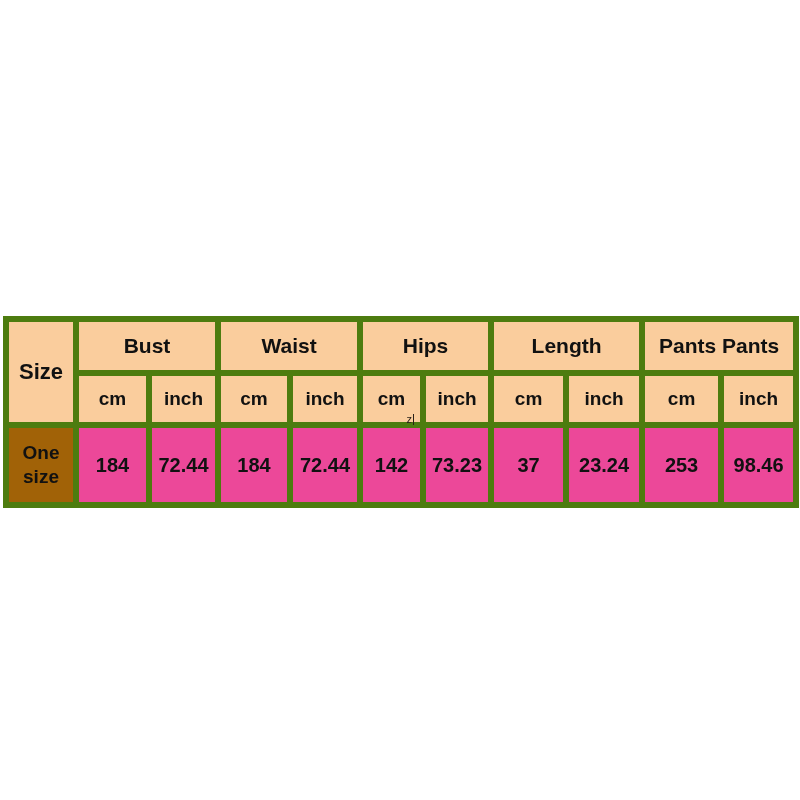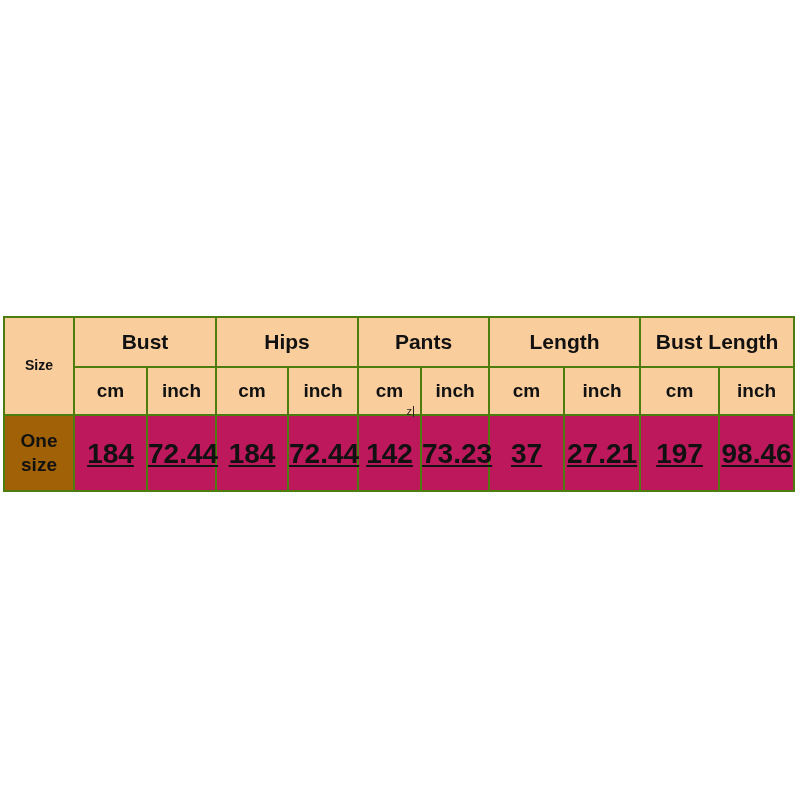--- a/index.html
+++ b/index.html
@@ -24,21 +24,21 @@
   }
 
   table.size-chart {
     border-collapse: collapse;
     table-layout: fixed;
     width: 790px;
     background: #ffffff;
   }
 
   table.size-chart td {
-    border: 2px solid #4d7c0f;
+    border: 6px solid #4d7c0f;
     text-align: center;
     vertical-align: middle;
     font-weight: bold;
     color: #111111;
     padding: 0;
     line-height: 1.25;
   }
 
   
   td.hdr {
@@ -49,30 +49,29 @@
     font-size: 21px;
     height: 48px;
   }
 
   td.unit-label {
     font-size: 19px;
     height: 46px;
   }
 
   td.size-label {
-    font-size: 14px;
+    font-size: 22px;
     height: 94px;
   }
 
   
   td.data-cell {
-    background: #be185d;
-    font-size: 28px;
+    background: #ec4899;
+    font-size: 20px;
     height: 74px;
-    text-decoration: underline;
   }
 
   td.row-head {
     background: #a16207;
     font-size: 19px;
     height: 74px;
     line-height: 1.5;
   }
 
   
@@ -126,24 +125,24 @@
         <col class="c-hips-in">
       <col class="c-slv-cm">
         <col class="c-slv-in">
       <col class="c-pant-cm">
         <col class="c-pant-in">
     </colgroup>
     <tbody>
       <tr>
         <td class="hdr size-label" rowspan="2">Size</td>
         <td class="hdr group-label" colspan="2">Bust</td>
+        <td class="hdr group-label" colspan="2">Waist</td>
         <td class="hdr group-label" colspan="2">Hips</td>
-        <td class="hdr group-label" colspan="2">Pants</td>
         <td class="hdr group-label" colspan="2">Length</td>
-        <td class="hdr group-label" colspan="2">Bust Length</td>
+        <td class="hdr group-label" colspan="2">Pants Pants</td>
       </tr>
 
       <tr>
         <td class="hdr unit-label">cm</td>
         <td class="hdr unit-label">inch</td>
         <td class="hdr unit-label">cm</td>
         <td class="hdr unit-label">inch</td>
         <td class="hdr unit-label">
           <span class="unit-inner">
             <span>cm</span>
@@ -159,19 +158,19 @@
 
       <tr>
         <td class="row-head">One size</td>
         <td class="data-cell">184</td>
         <td class="data-cell">72.44</td>
         <td class="data-cell">184</td>
         <td class="data-cell">72.44</td>
         <td class="data-cell">142</td>
         <td class="data-cell">73.23</td>
         <td class="data-cell">37</td>
-        <td class="data-cell">27.21</td>
-        <td class="data-cell">197</td>
+        <td class="data-cell">23.24</td>
+        <td class="data-cell">253</td>
         <td class="data-cell">98.46</td>
       </tr>
     </tbody>
   </table>
 </div>
 
 </body></html>

